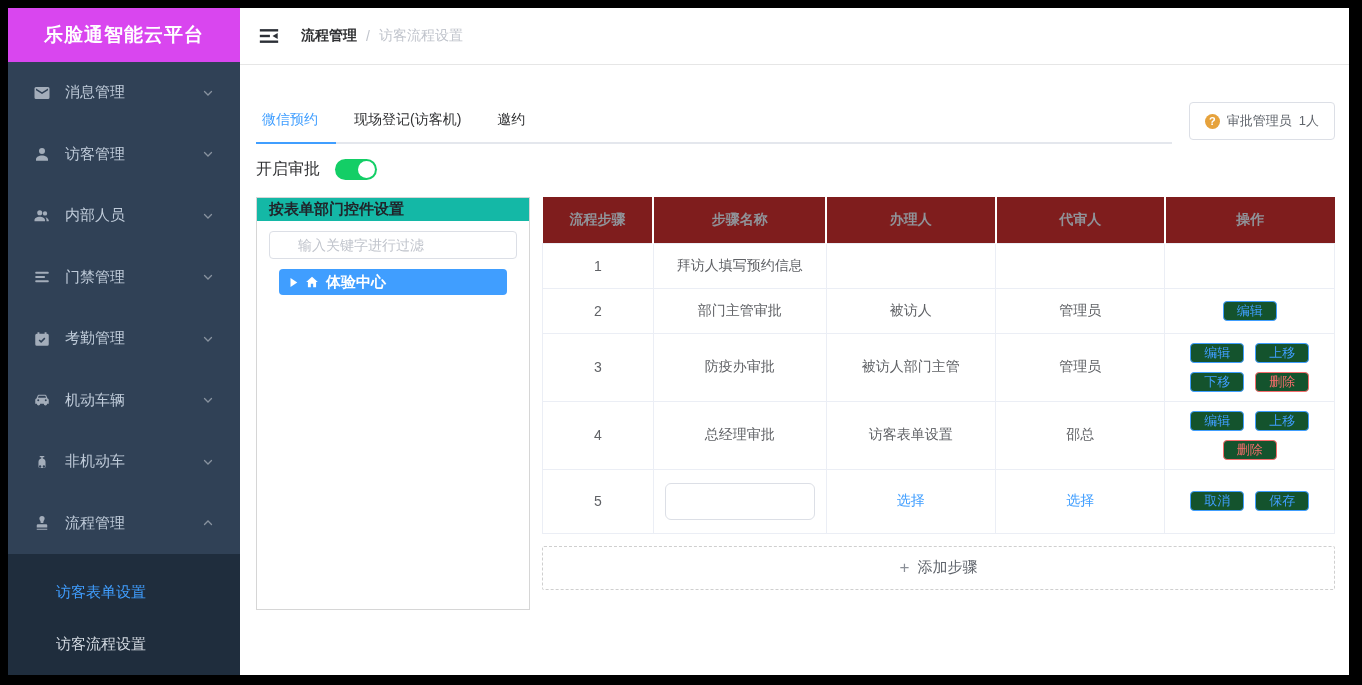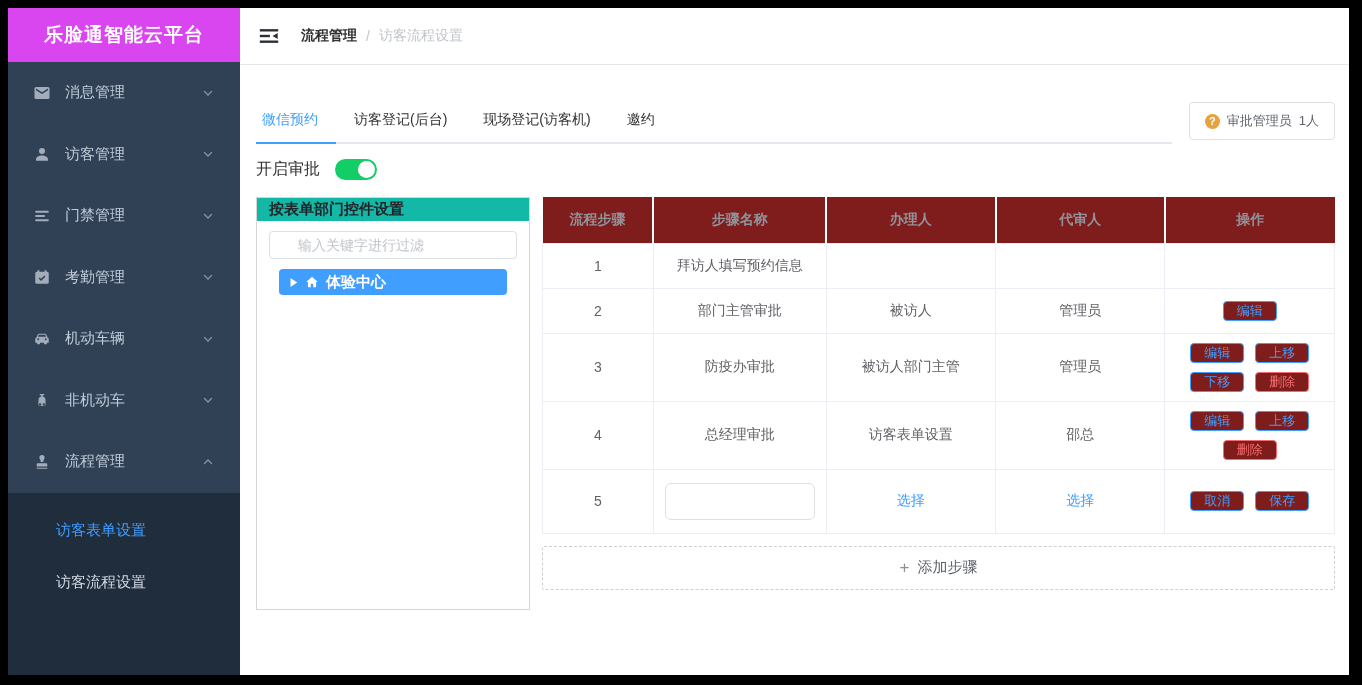--- a/index.html
+++ b/index.html
@@ -70,21 +70,21 @@
   .tree-node svg { display:block; }
 
   
   .table-area { flex:1; }
   table { width:100%; border-collapse:collapse; table-layout:fixed; }
   th { background:#7f1d1d; color:#909399; font-size:14px; font-weight:bold; height:46px; border-right:2px solid #fff; }
   th:last-child { border-right:none; }
   td { border:1px solid #ebeef5; font-size:14px; color:#606266; text-align:center; padding:13px 8px; vertical-align:middle; }
   td.actions-cell { padding:9px 8px; }
   .actions-wrap { display:flex; flex-wrap:wrap; gap:9px 11px; justify-content:center; align-items:center; max-width:142px; margin:0 auto; }
-  .btn { border:1px solid #409eff; color:#409eff; background:#7f1d1d; border-radius:4px; font-size:13px; padding:0 13px; cursor:pointer; font-family:inherit; white-space:nowrap; }
+  .btn { border:1px solid #409eff; color:#409eff; background:#14532d; border-radius:4px; font-size:13px; padding:0 13px; cursor:pointer; font-family:inherit; white-space:nowrap; }
   .btn.danger { border-color:#f56c6c; color:#f56c6c; }
   .sel-link { color:#409eff; cursor:pointer; }
   .step-input { width:150px; height:37px; border:1px solid #dcdfe6; border-radius:6px; outline:none; padding:0 10px; font-size:14px; font-family:inherit; }
 
   .add-step { margin-top:12px; width:100%; height:44px; border:1px dashed #cfcfcf; border-radius:2px; background:#fff;
     display:flex; align-items:center; justify-content:center; gap:8px; font-size:15px; color:#5f646b; cursor:pointer; font-family:inherit; }
   .add-plus { font-size:17px; color:#8a8f97; }
 </style>
 </head>
 <body>
@@ -107,20 +107,33 @@
             </svg>
           </span>
         </div>
         <div class="menu-item">
           <span class="mi-icon">
             <svg width="18" height="18" viewBox="0 0 24 24" fill="currentColor">
               <path d="M12 12a4 4 0 1 0-4-4 4 4 0 0 0 4 4zm0 2c-4.4 0-8 2.2-8 5v2h16v-2c0-2.8-3.6-5-8-5z"></path>
             </svg>
           </span>
           <span class="mi-label">访客管理</span>
+          <span class="mi-caret">
+            <svg width="12" height="12" viewBox="0 0 24 24" fill="none" stroke="currentColor" stroke-width="2.6" stroke-linecap="round">
+              <path d="M5 9l7 7 7-7"></path>
+            </svg>
+          </span>
+        </div>
+        <div class="menu-item">
+          <span class="mi-icon">
+            <svg width="18" height="18" viewBox="0 0 24 24" fill="currentColor">
+              <path d="M9 11a3.4 3.4 0 1 0-3.4-3.4A3.4 3.4 0 0 0 9 11zm7 .4a2.9 2.9 0 1 0-2.9-2.9 2.9 2.9 0 0 0 2.9 2.9zM9 13c-3.5 0-7 1.8-7 4.2V19h14v-1.8C16 14.8 12.5 13 9 13zm7.5.2a7.6 7.6 0 0 1 4.5 4V19h-3v-1.8a5.6 5.6 0 0 0-1.5-4z"></path>
+            </svg>
+          </span>
+          <span class="mi-label">内部人员</span>
           <span class="mi-caret">
             <svg width="12" height="12" viewBox="0 0 24 24" fill="none" stroke="currentColor" stroke-width="2.6" stroke-linecap="round">
               <path d="M5 9l7 7 7-7"></path>
             </svg>
           </span>
         </div>
         <div class="menu-item">
           <span class="mi-icon">
             <svg width="18" height="18" viewBox="0 0 24 24" fill="currentColor">
               <rect x="3" y="5" width="18" height="2.6" rx="1"></rect>
@@ -209,21 +222,20 @@
         <span class="bc-sep">/</span>
         <span class="bc-2">访客流程设置</span>
       </div>
     </header>
 
     <div class="content">
 
       <div class="tabs-row">
         <div class="tabs">
             <div class="tab active">微信预约</div>
-            <div class="tab">访客登记(后台)</div>
             <div class="tab">现场登记(访客机)</div>
             <div class="tab">邀约</div>
           </div>
         <button class="approver-badge">
           <span class="q-icon"></span>
           <span>审批管理员</span>
           <span>1人</span>
         </button>
       </div>
 

